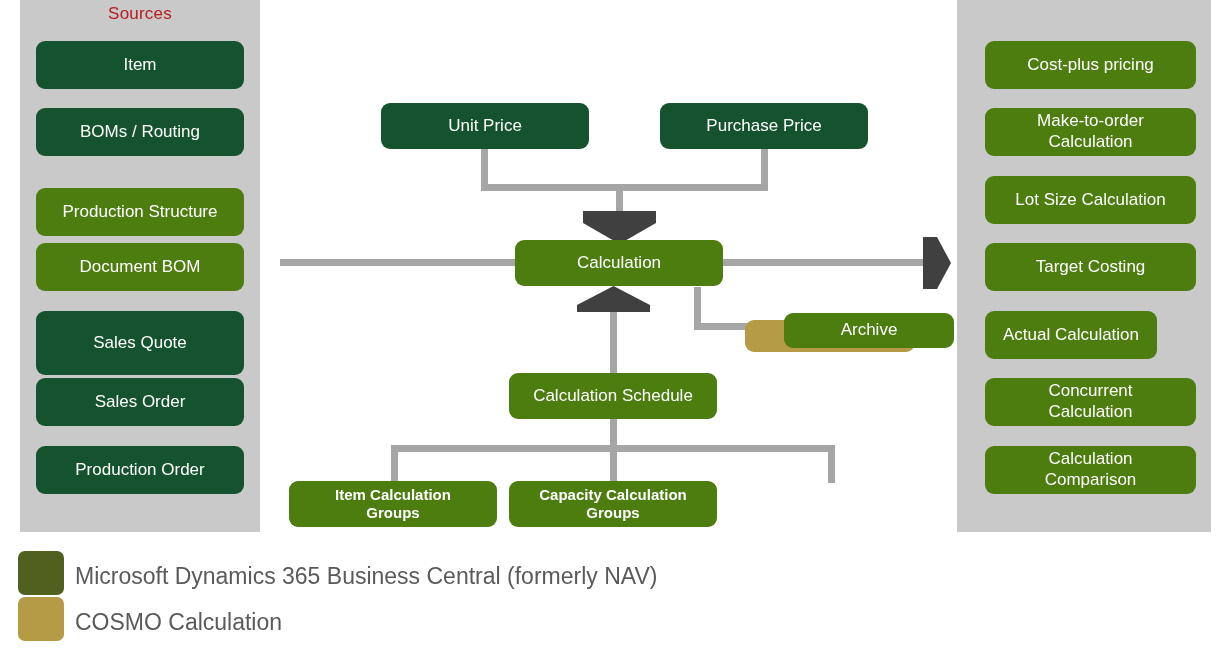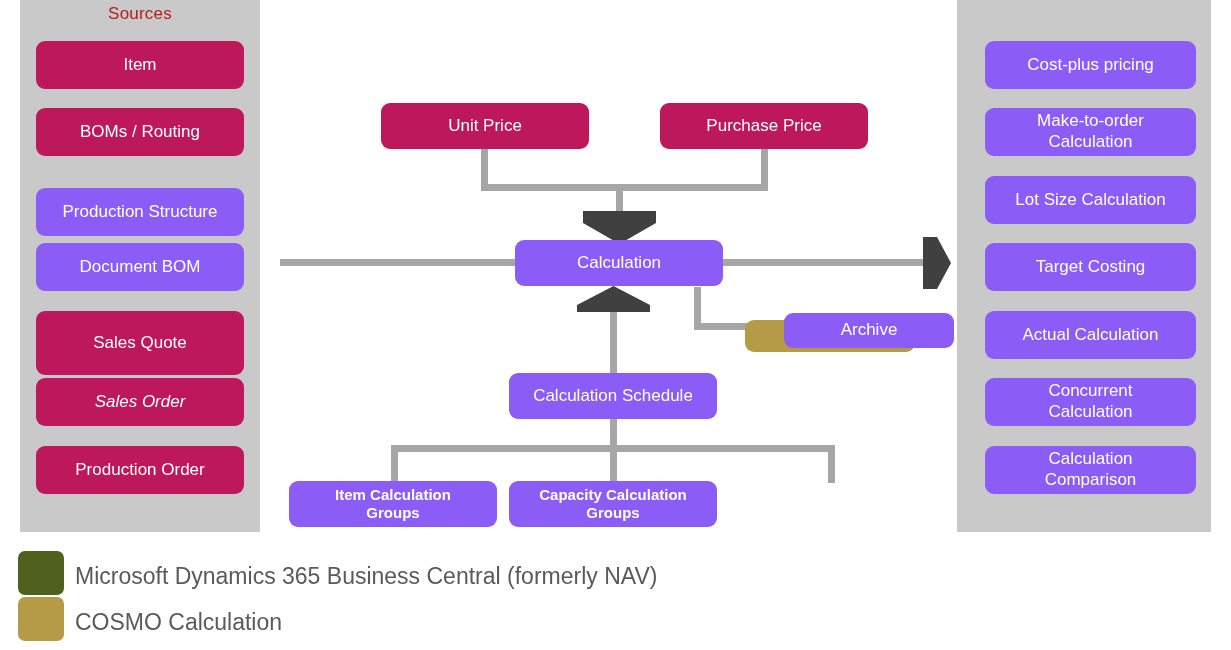--- a/index.html
+++ b/index.html
@@ -42,22 +42,22 @@
     display: flex;
     align-items: center;
     justify-content: center;
     text-align: center;
     line-height: 1.22;
     box-sizing: border-box;
     padding: 2px 8px;
     font-size: 17px;
     white-space: pre-line;
   }
-  .node.green { background: #be185d; }
-  .node.gold  { background: #8b5cf6; }
+  .node.green { background: #14532d; }
+  .node.gold  { background: #4d7c0f; }
 
   .node.small { font-size: 15px; font-weight: bold; }
 
   
   .stack-shadow {
     position: absolute;
     border-radius: 9px;
     background: #b59b45;
   }
 
@@ -91,31 +91,31 @@
 
   <div class="panel" style="left:20px; top:0; width:240px; height:532px;">
     <div class="panel-title">Sources</div>
   </div>
 
   <div class="node green" style="left:36px; top:41px; width:208px; height:48px;">Item</div>
   <div class="node green" style="left:36px; top:108px; width:208px; height:48px;">BOMs / Routing</div>
   <div class="node gold" style="left:36px; top:176px; width:208px; height:48px;margin-top:12px;">Production Structure</div>
   <div class="node gold" style="left:36px; top:243px; width:208px; height:48px;">Document BOM</div>
   <div class="node green" style="left:36px; top:311px; width:208px; height:64px;">Sales Quote</div>
-  <div class="node green" style="left:36px; top:378px; width:208px; height:48px;font-style:italic;">Sales Order</div>
+  <div class="node green" style="left:36px; top:378px; width:208px; height:48px;">Sales Order</div>
   <div class="node green" style="left:36px; top:446px; width:208px; height:48px;">Production Order</div>
 
   <div class="panel" style="left:957px; top:0; width:254px; height:532px;"></div>
 
   <div class="node gold" style="left:985px; top:41px; width:211px; height:48px;">Cost-plus pricing</div>
   <div class="node gold" style="left:985px; top:108px; width:211px; height:48px;">Make-to-order
 Calculation</div>
   <div class="node gold" style="left:985px; top:176px; width:211px; height:48px;">Lot Size Calculation</div>
   <div class="node gold" style="left:985px; top:243px; width:211px; height:48px;">Target Costing</div>
-  <div class="node gold" style="left:985px; top:311px; width:211px; height:48px;">Actual Calculation</div>
+  <div class="node gold" style="left:985px; top:311px; width:172px; height:48px;">Actual Calculation</div>
   <div class="node gold" style="left:985px; top:378px; width:211px; height:48px;">Concurrent
 Calculation</div>
   <div class="node gold" style="left:985px; top:446px; width:211px; height:48px;">Calculation
 Comparison</div>
 
   <div class="line" style="left:481px; top:148px; width:7px; height:42px;"></div>
 
   <div class="line" style="left:761px; top:148px; width:7px; height:42px;"></div>
 
   <div class="line" style="left:481px; top:184px; width:287px; height:7px;"></div>

